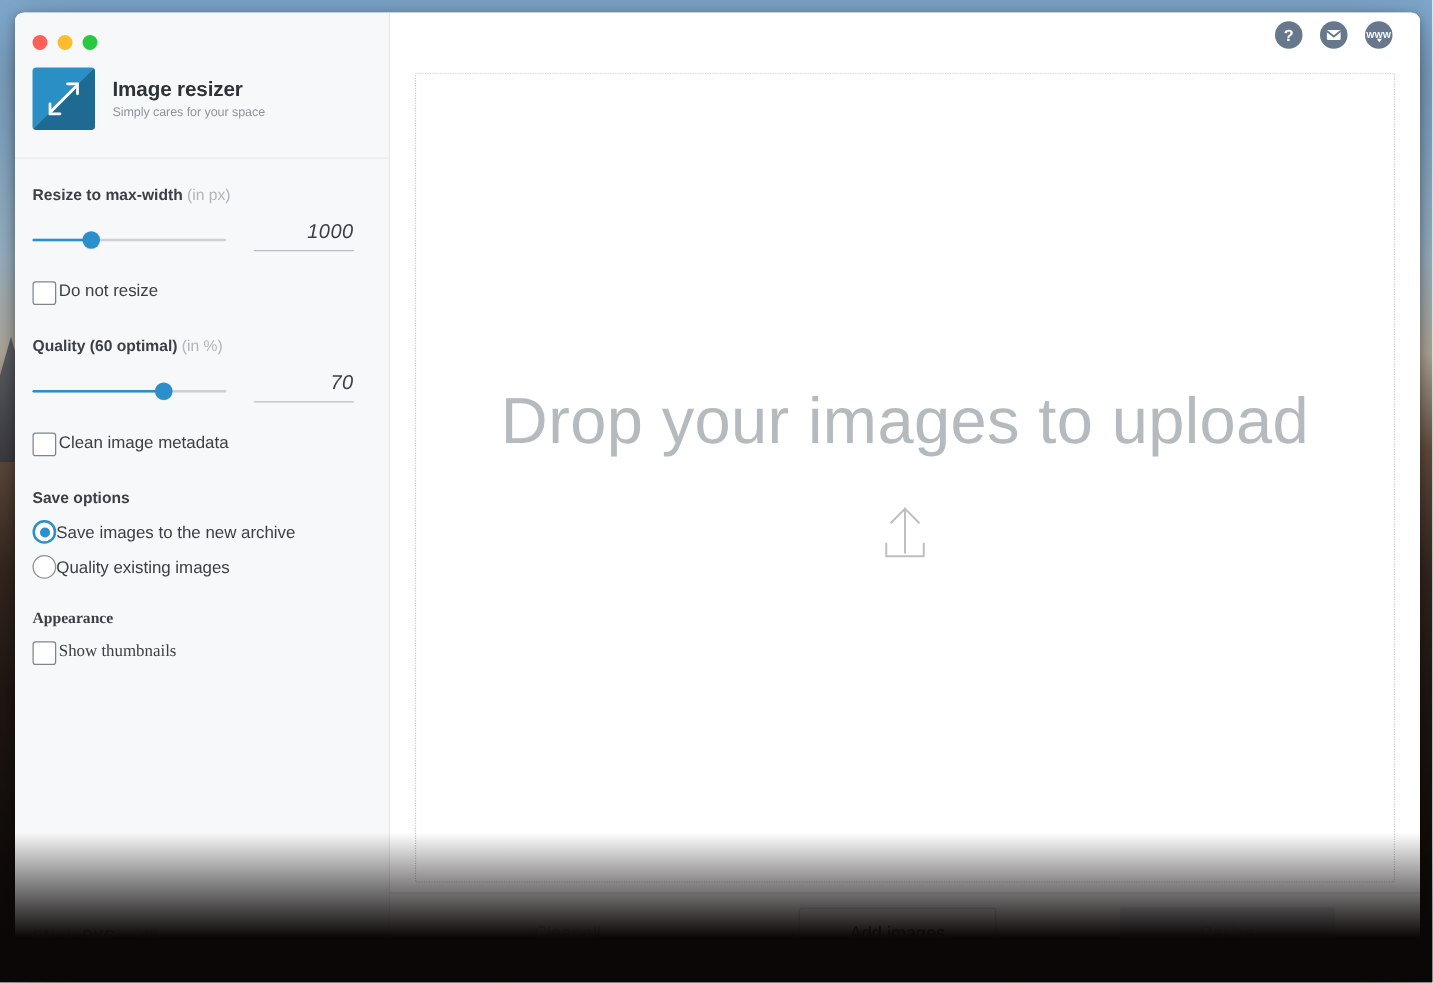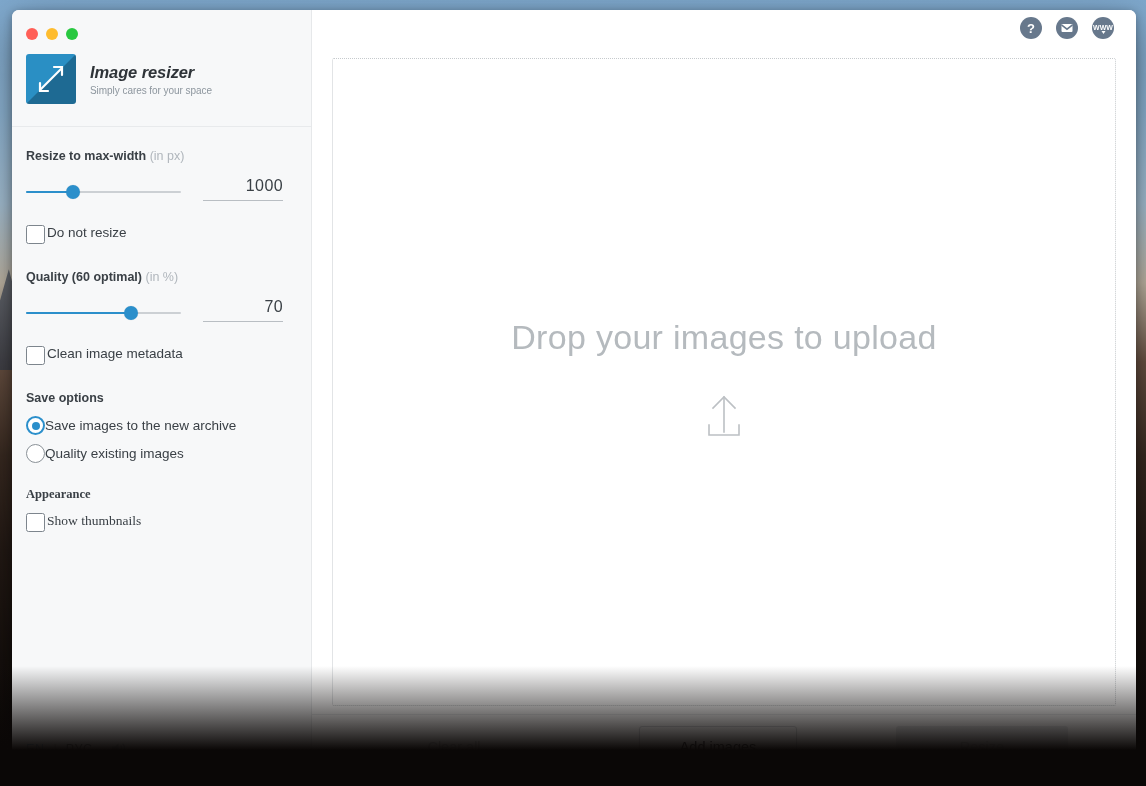--- a/index.html
+++ b/index.html
@@ -90,21 +90,21 @@
   .app-icon {
     width: 50px; height: 50px;
     border-radius: 3px;
     position: relative;
     background: linear-gradient(to bottom right, #2a8fc4 0%, #2a8fc4 49.6%, #1e6a93 50.4%, #1e6a93 100%);
     flex: none;
   }
   .app-icon svg { position: absolute; inset: 0; }
   .app-title-wrap { display: flex; flex-direction: column; gap: 3px; }
   .app-title {
-    font-size: 16.5px; font-weight: bold; color: #2e3338; letter-spacing: -.1px; font-style: italic;
+    font-size: 16.5px; font-weight: bold; color: #2e3338; letter-spacing: -.1px;
   }
   .app-sub {
     font-size: 10px; font-weight: normal; color: #8d969e; letter-spacing: -.05px;
   }
 
   .settings { padding: 22px 14px 0 14px; flex: 1; }
 
   .group-label {
     font-size: 12.5px; font-weight: bold; color: #3a4046;
     margin-bottom: 14px;
@@ -132,20 +132,21 @@
     box-shadow: 0 0 0 .5px rgba(0,0,0,.06);
   }
 
   .num-field {
     width: 80px;
     border-bottom: 1px solid #b9bec3;
     text-align: right;
     font-size: 16px; color: #3a4046;
     padding-bottom: 5px;
     letter-spacing: .4px;
+    font-style: italic;
   }
 
   .check-row {
     display: flex; align-items: flex-start; gap: 2px;
     margin-bottom: 26px;
   }
   .checkbox {
     width: 19px; height: 19px;
     border: 1.6px solid #7d858d;
     border-radius: 2.5px;
@@ -219,21 +220,21 @@
     flex: 1;
     border: 1.5px dotted #c6cacd;
     border-radius: 2px;
     display: flex;
     flex-direction: column;
     align-items: center;
     justify-content: center;
     gap: 34px;
   }
   .drop-text {
-    font-size: 34px;
+    font-size: 52px;
     color: #b5babe;
     font-weight: 300;
     letter-spacing: .3px;
   }
 
   .footer {
     height: 64px;
     border-top: 1px solid #eceef0;
     display: flex;
     align-items: center;

